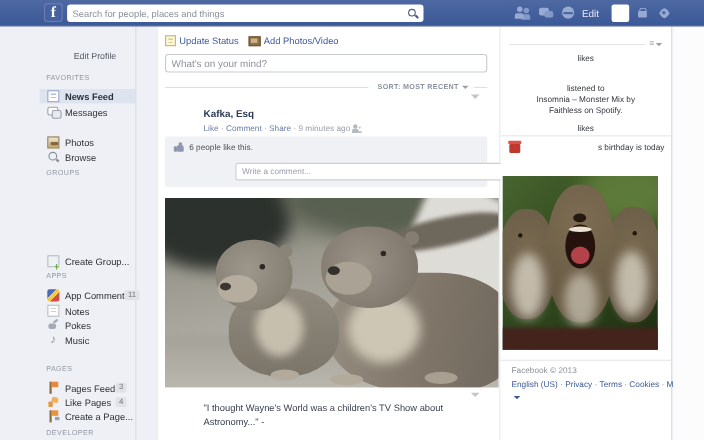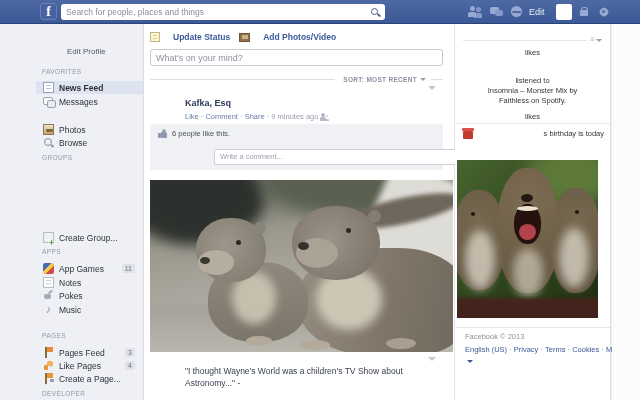--- a/index.html
+++ b/index.html
@@ -29,21 +29,21 @@
 .home-label{position:absolute;left:529px;top:7px;font-size:9px;color:#e6ebf6}
 .avatar-sq{position:absolute;left:556px;top:4px;width:16px;height:16px;background:#fff;border-radius:2px}
 .ic-lock{left:580px;top:7px}
 .ic-lock::before{content:"";position:absolute;left:1px;top:0;width:5px;height:4px;border:1.5px solid #98aad2;border-bottom:0;border-radius:3px 3px 0 0}
 .ic-lock::after{content:"";position:absolute;left:0;top:3px;width:8px;height:6px;background:#98aad2;border-radius:1px;box-shadow:10px 0 0 -4px #98aad2,10px 2.5px 0 -4px #98aad2}
 .ic-gear{left:598px;top:6px;width:11px;height:11px}
 .ic-gear::before{content:"";position:absolute;left:1.5px;top:1.5px;width:8px;height:8px;border-radius:50%;background:#98aad2;box-shadow:0 -3px 0 -2.5px #98aad2,0 3px 0 -2.5px #98aad2,-3px 0 0 -2.5px #98aad2,3px 0 0 -2.5px #98aad2}
 .ic-gear::after{content:"";position:absolute;left:4px;top:4px;width:3px;height:3px;border-radius:50%;background:#4e69a2}
 
 
-.sidebar{position:absolute;left:0;top:24px;width:144px;height:376px;background:#eef0f5;border-right:1px solid #d9dce3}
+.sidebar{position:absolute;left:0;top:24px;width:124px;height:376px;background:#eef0f5;border-right:1px solid #d9dce3}
 .edit-profile{position:absolute;left:67px;top:23px;font-size:8px;color:#565b66}
 .sb-head{position:absolute;left:42px;font-size:6.5px;color:#9298a4;letter-spacing:.4px}
 .sb-row{position:absolute;left:36px;right:0;height:13px;display:flex;align-items:center;padding-left:7px;font-size:8.5px;color:#2e3138;cursor:pointer}
 .sb-row.active{background:#dde3ef;font-weight:bold}
 .sb-label{margin-left:5px;white-space:nowrap}
 .badge{margin-left:auto;margin-right:8px;background:#e0e2e8;color:#6f737d;font-size:7px;line-height:9px;padding:0 3px;border-radius:2px;font-weight:normal}
 .sic{width:11px;height:11px;position:relative;flex:0 0 11px}
 .sic-news{background:#fff;border:1px solid #93a2c4}
 .sic-news::before{content:"";position:absolute;inset:2px;background:repeating-linear-gradient(#b6c0d8 0 1px,transparent 1px 3px)}
 .sic-msgs{background:transparent}
@@ -70,21 +70,21 @@
 .sic-flag::before{content:"";position:absolute;left:2px;top:0;width:1.5px;height:11px;background:#8a6c42}
 .sic-flag::after{content:"";position:absolute;left:3.5px;top:0;width:6px;height:5px;background:#e88a39}
 .sic-like::before{content:"";position:absolute;left:1px;top:5px;width:4px;height:5px;background:#e8953f;border-radius:1px}
 .sic-like::after{content:"";position:absolute;left:4px;top:1px;width:6px;height:5px;background:#f0b05c;border-radius:2px 2px 0 0;transform:rotate(15deg)}
 .sic-addpage::before{content:"";position:absolute;left:2px;top:0;width:1.5px;height:11px;background:#8a6c42}
 .sic-addpage::after{content:"";position:absolute;left:3.5px;top:0;width:6px;height:5px;background:#e8953f;box-shadow:2px 5px 0 -1px #9aa0ac}
 
 
 .feed{position:absolute;left:144px;top:24px;width:311px;height:376px;background:#fff;border-right:1px solid #e1e3e8}
 .composer-links{position:absolute;left:6px;top:8px;display:flex;align-items:center;gap:9px}
-.cl-item{display:flex;align-items:center;gap:13px;font-size:8.5px;font-weight:bold;color:#3b5998;cursor:pointer}
+.cl-item{display:flex;align-items:center;gap:3px;font-size:8.5px;font-weight:normal;color:#3b5998;cursor:pointer}
 .ic-status{width:10px;height:10px;background:#fcf6d4;border:1px solid #c3b678;position:relative}
 .ic-status::before{content:"";position:absolute;inset:2px;background:repeating-linear-gradient(#d8cb8c 0 1px,transparent 1px 3px)}
 .ic-addphoto{width:11px;height:9px;background:#8e7048;border:1px solid #6e5433;position:relative}
 .ic-addphoto::before{content:"";position:absolute;inset:1.5px;background:#c9b489}
 .composer-input{position:absolute;left:6px;top:25px;width:293px;height:17px;border:1px solid #c6cbd3;border-radius:3px;font-size:9px;padding:0 5px;color:#333;outline:0}
 .composer-input::placeholder{color:#8d929c}
 .sort-row{position:absolute;left:6px;top:51px;width:293px;height:9px;display:flex;align-items:center;justify-content:flex-end;gap:3px}
 .sort-row::before{content:"";flex:1;border-top:1px solid #dddfe4;margin-right:5px}
 .sort-row::after{content:"";width:12px;border-top:1px solid #dddfe4;margin-left:2px}
 .sort-label{font-size:6.5px;color:#8b92a0;letter-spacing:.3px;font-weight:bold}
@@ -226,21 +226,21 @@
 
     <div class="sb-head" style="top:130px">GROUPS</div>
     <div class="sb-row" style="top:207px">
       <span class="sic sic-addgroup"></span>
       <span class="sb-label">Create Group...</span>
     </div>
 
     <div class="sb-head" style="top:224px">APPS</div>
     <div class="sb-row" style="top:238px">
       <span class="sic sic-appcenter"></span>
-      <span class="sb-label">App Games</span>
+      <span class="sb-label">App Comment</span>
       <span class="badge">11</span>
     </div>
     <div class="sb-row" style="top:252px">
       <span class="sic sic-notes"></span>
       <span class="sb-label">Notes</span>
     </div>
     <div class="sb-row" style="top:265px">
       <span class="sic sic-poke"></span>
       <span class="sb-label">Pokes</span>
     </div>

